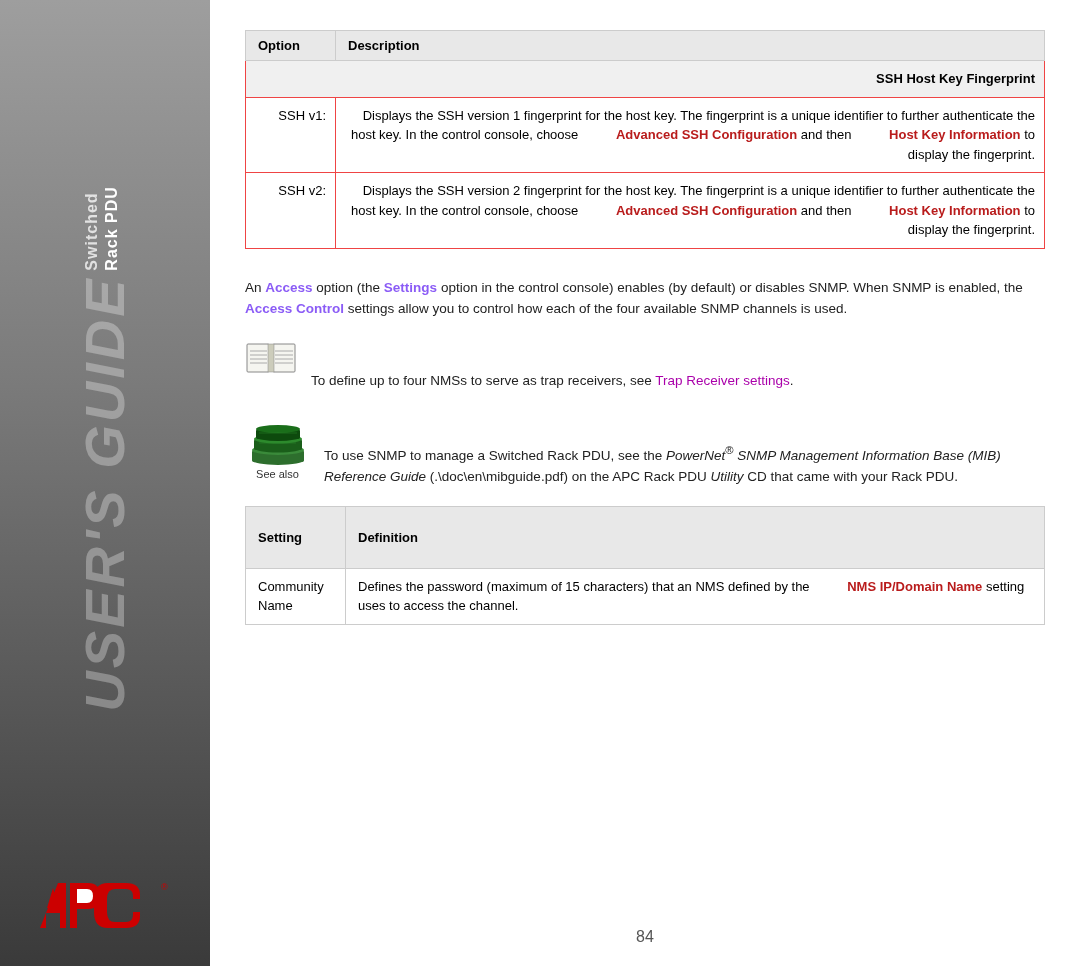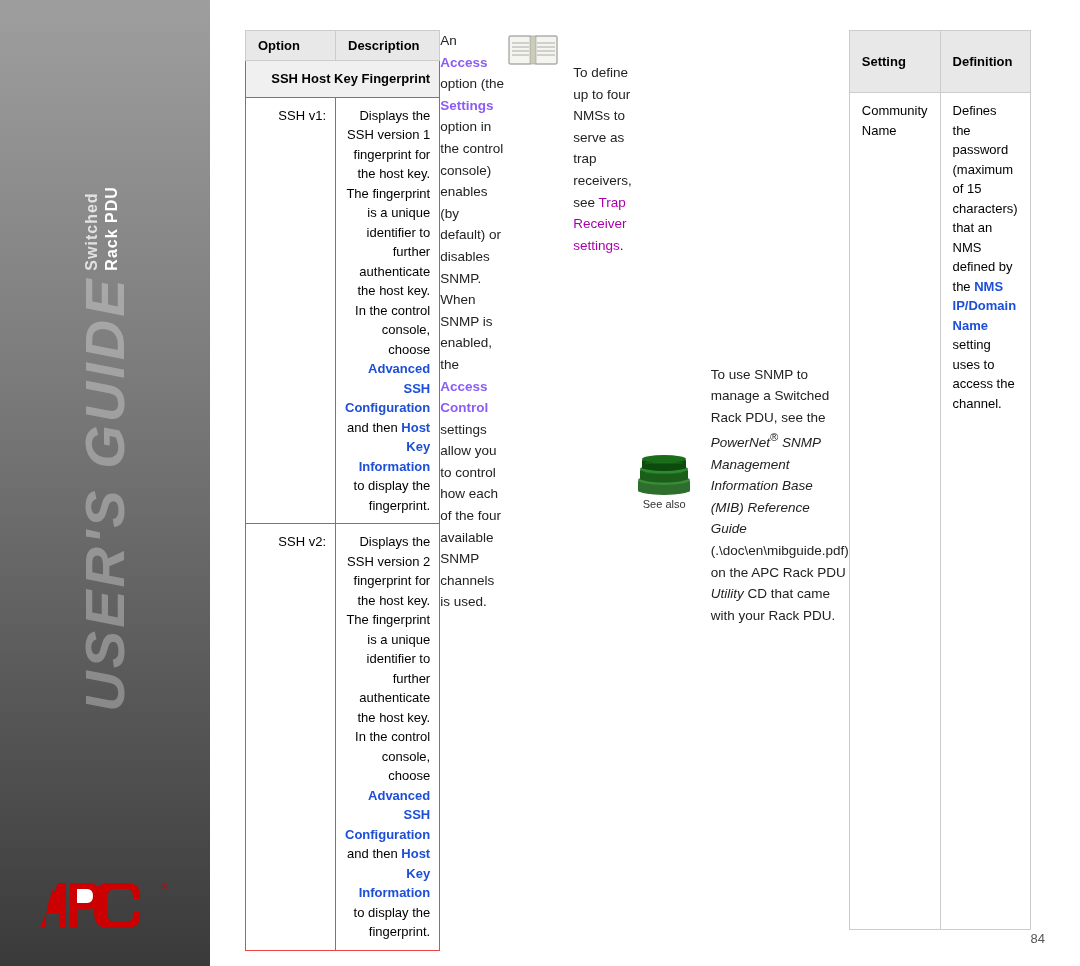--- a/index.html
+++ b/index.html
@@ -33,20 +33,21 @@
     .apc-logo svg {
       width: 130px;
       height: 55px;
     }
 
     
     .main-content {
       flex: 1;
       padding: 30px 35px 20px 35px;
       display: flex;
+      flex-direction: column;
       overflow: hidden;
     }
 
     
     .data-table {
       width: 100%;
       border-collapse: collapse;
       margin-bottom: 28px;
       border: 1px solid #cccccc;
     }
@@ -74,23 +75,24 @@
       font-weight: 700;
       font-size: 13px;
     }
 
     .data-table .col-option {
       width: 90px;
       min-width: 90px;
     }
 
     .link-blue {
-      color: #1d4ed8;
+      color: #b91c1c;
       font-weight: 700;
       text-decoration: none;
+      margin-left: 34px;
     }
 
     
     .snmp-heading {
       font-size: 18px;
       font-weight: 700;
       color: #0000aa;
       margin-bottom: 14px;
       text-decoration: underline;
     }
@@ -178,21 +180,21 @@
       padding: 8px 12px;
       border: 1px solid #cccccc;
       vertical-align: top;
       font-size: 13px;
       line-height: 1.5;
     }
 
     
     .page-number {
       text-align: center;
-      font-size: 13px;
+      font-size: 16px;
       color: #555;
       margin-top: auto;
       padding-top: 10px;
     }
 
     
     .sidebar-text-container {
       display: flex;
       flex-direction: row;
       align-items: center;

